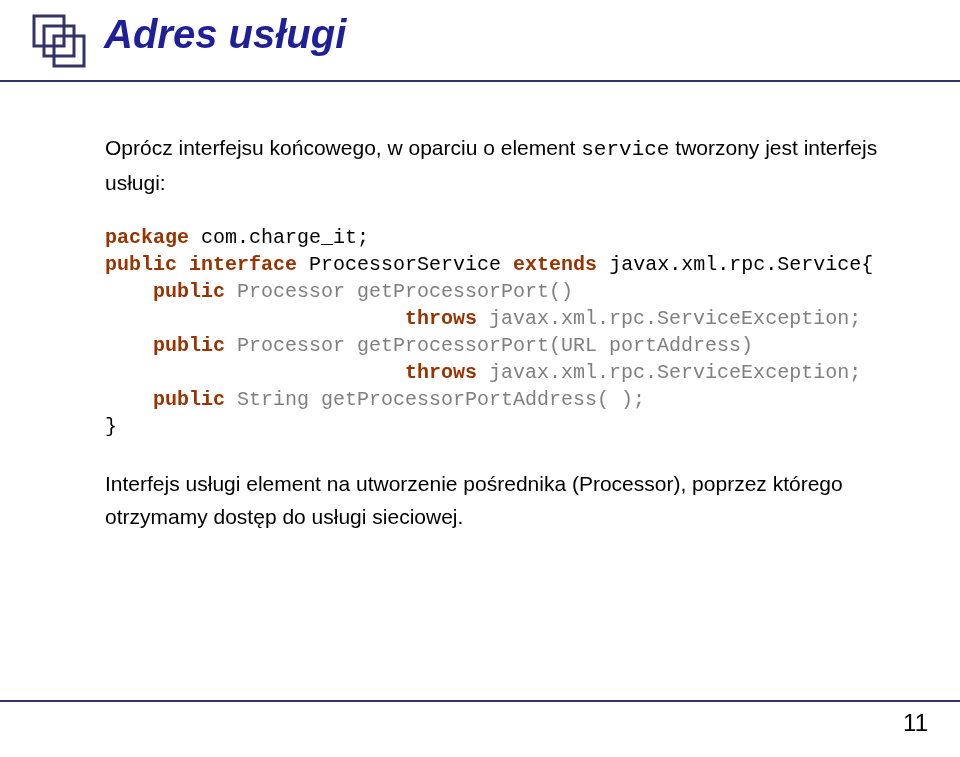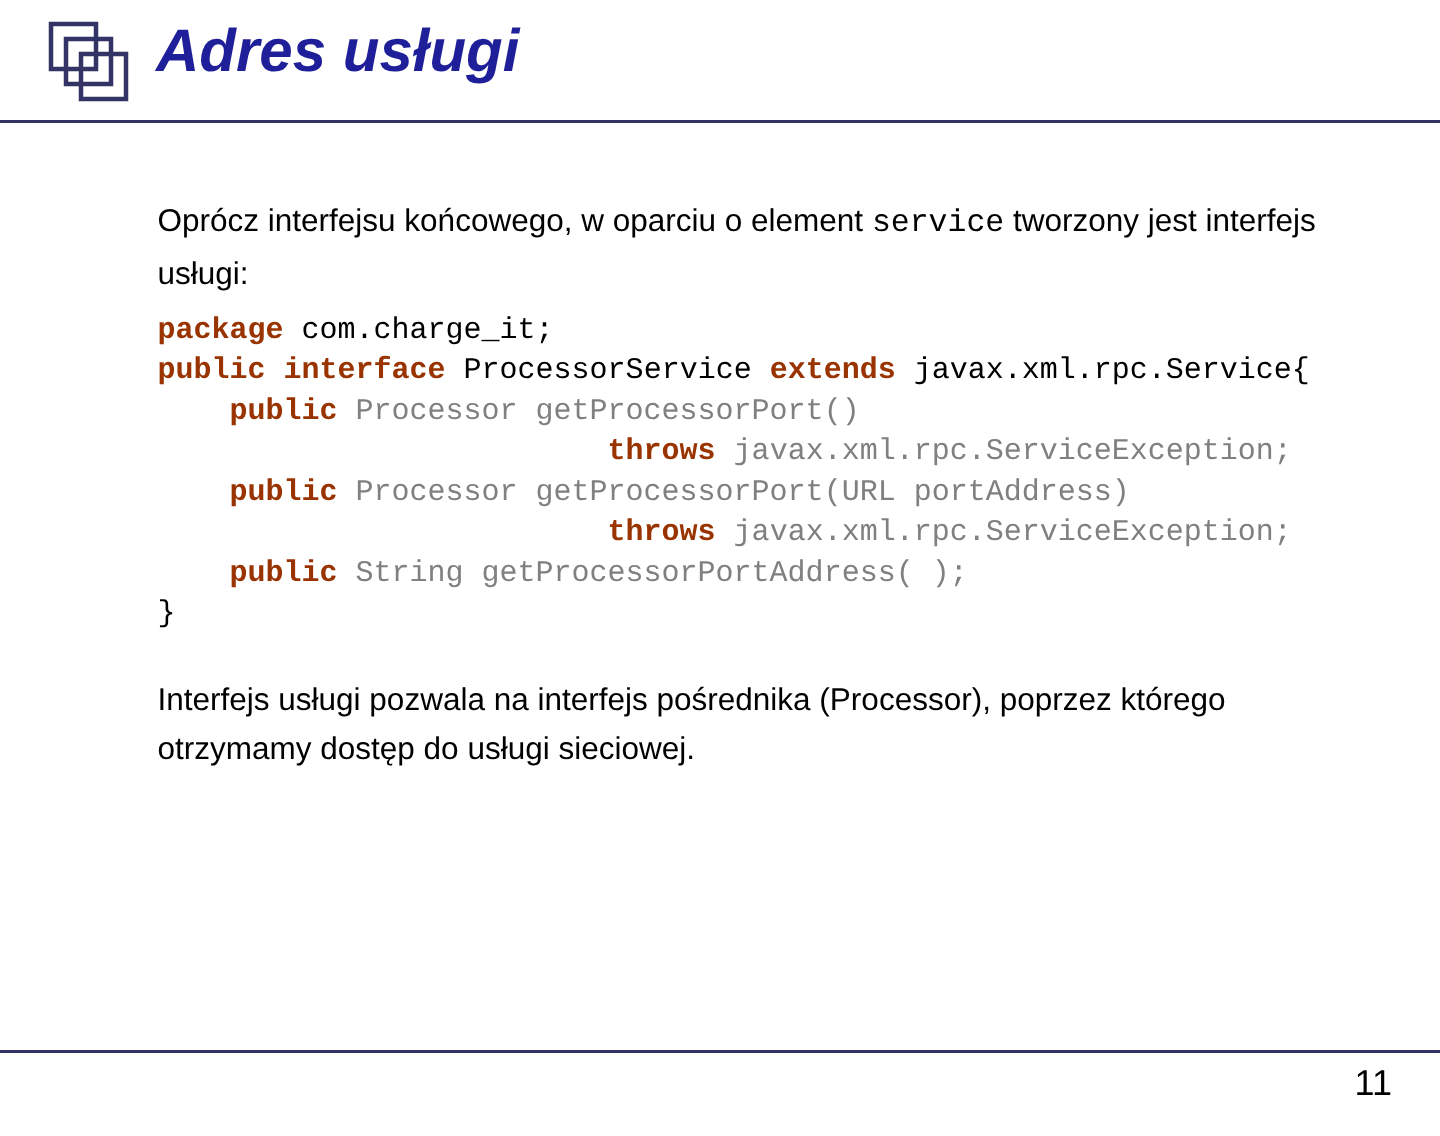--- a/index.html
+++ b/index.html
@@ -41,21 +41,21 @@
     border: none;
     border-top: 2px solid #333366;
     width: 100%;
   }
   .content {
     padding: 50px 40px 0 105px;
     font-size: 21px;
     color: #000000;
     line-height: 1.55;
   }
-  .para1 { margin-bottom: 8px; }
+  .para1 { margin-bottom: 25px; }
   .mono-inline {
     font-family: "Courier New", Courier, monospace;
   }
   .code {
     font-family: "Courier New", Courier, monospace;
     font-size: 20px;
     line-height: 1.35;
     white-space: pre;
     margin-bottom: 28px;
     color: #000;
@@ -104,18 +104,18 @@
 
     <div class="code"><span class="kw">package</span><span> com.charge_it;</span>
 <span class="kw">public</span><span> </span><span class="kw">interface</span><span> ProcessorService </span><span class="kw">extends</span><span> javax.xml.rpc.Service{</span>
 <span class="gray">    </span><span class="kw">public</span><span class="gray"> Processor getProcessorPort()</span>
 <span class="gray">                         </span><span class="kw">throws</span><span class="gray"> javax.xml.rpc.ServiceException;</span>
 <span class="gray">    </span><span class="kw">public</span><span class="gray"> Processor getProcessorPort(URL portAddress)</span>
 <span class="gray">                         </span><span class="kw">throws</span><span class="gray"> javax.xml.rpc.ServiceException;</span>
 <span class="gray">    </span><span class="kw">public</span><span class="gray"> String getProcessorPortAddress( );</span>
 <span>}</span></div>
 
-    <p class="para2">Interfejs usługi pozwala na interfejs pośrednika (Processor), poprzez którego otrzymamy dostęp do usługi sieciowej.</p>
+    <p class="para2">Interfejs usługi element na utworzenie pośrednika (Processor), poprzez którego otrzymamy dostęp do usługi sieciowej.</p>
   </div>
 
   <hr class="footer-line">
   <div class="pagenum">11</div>
 </div>
 
 </body></html>

